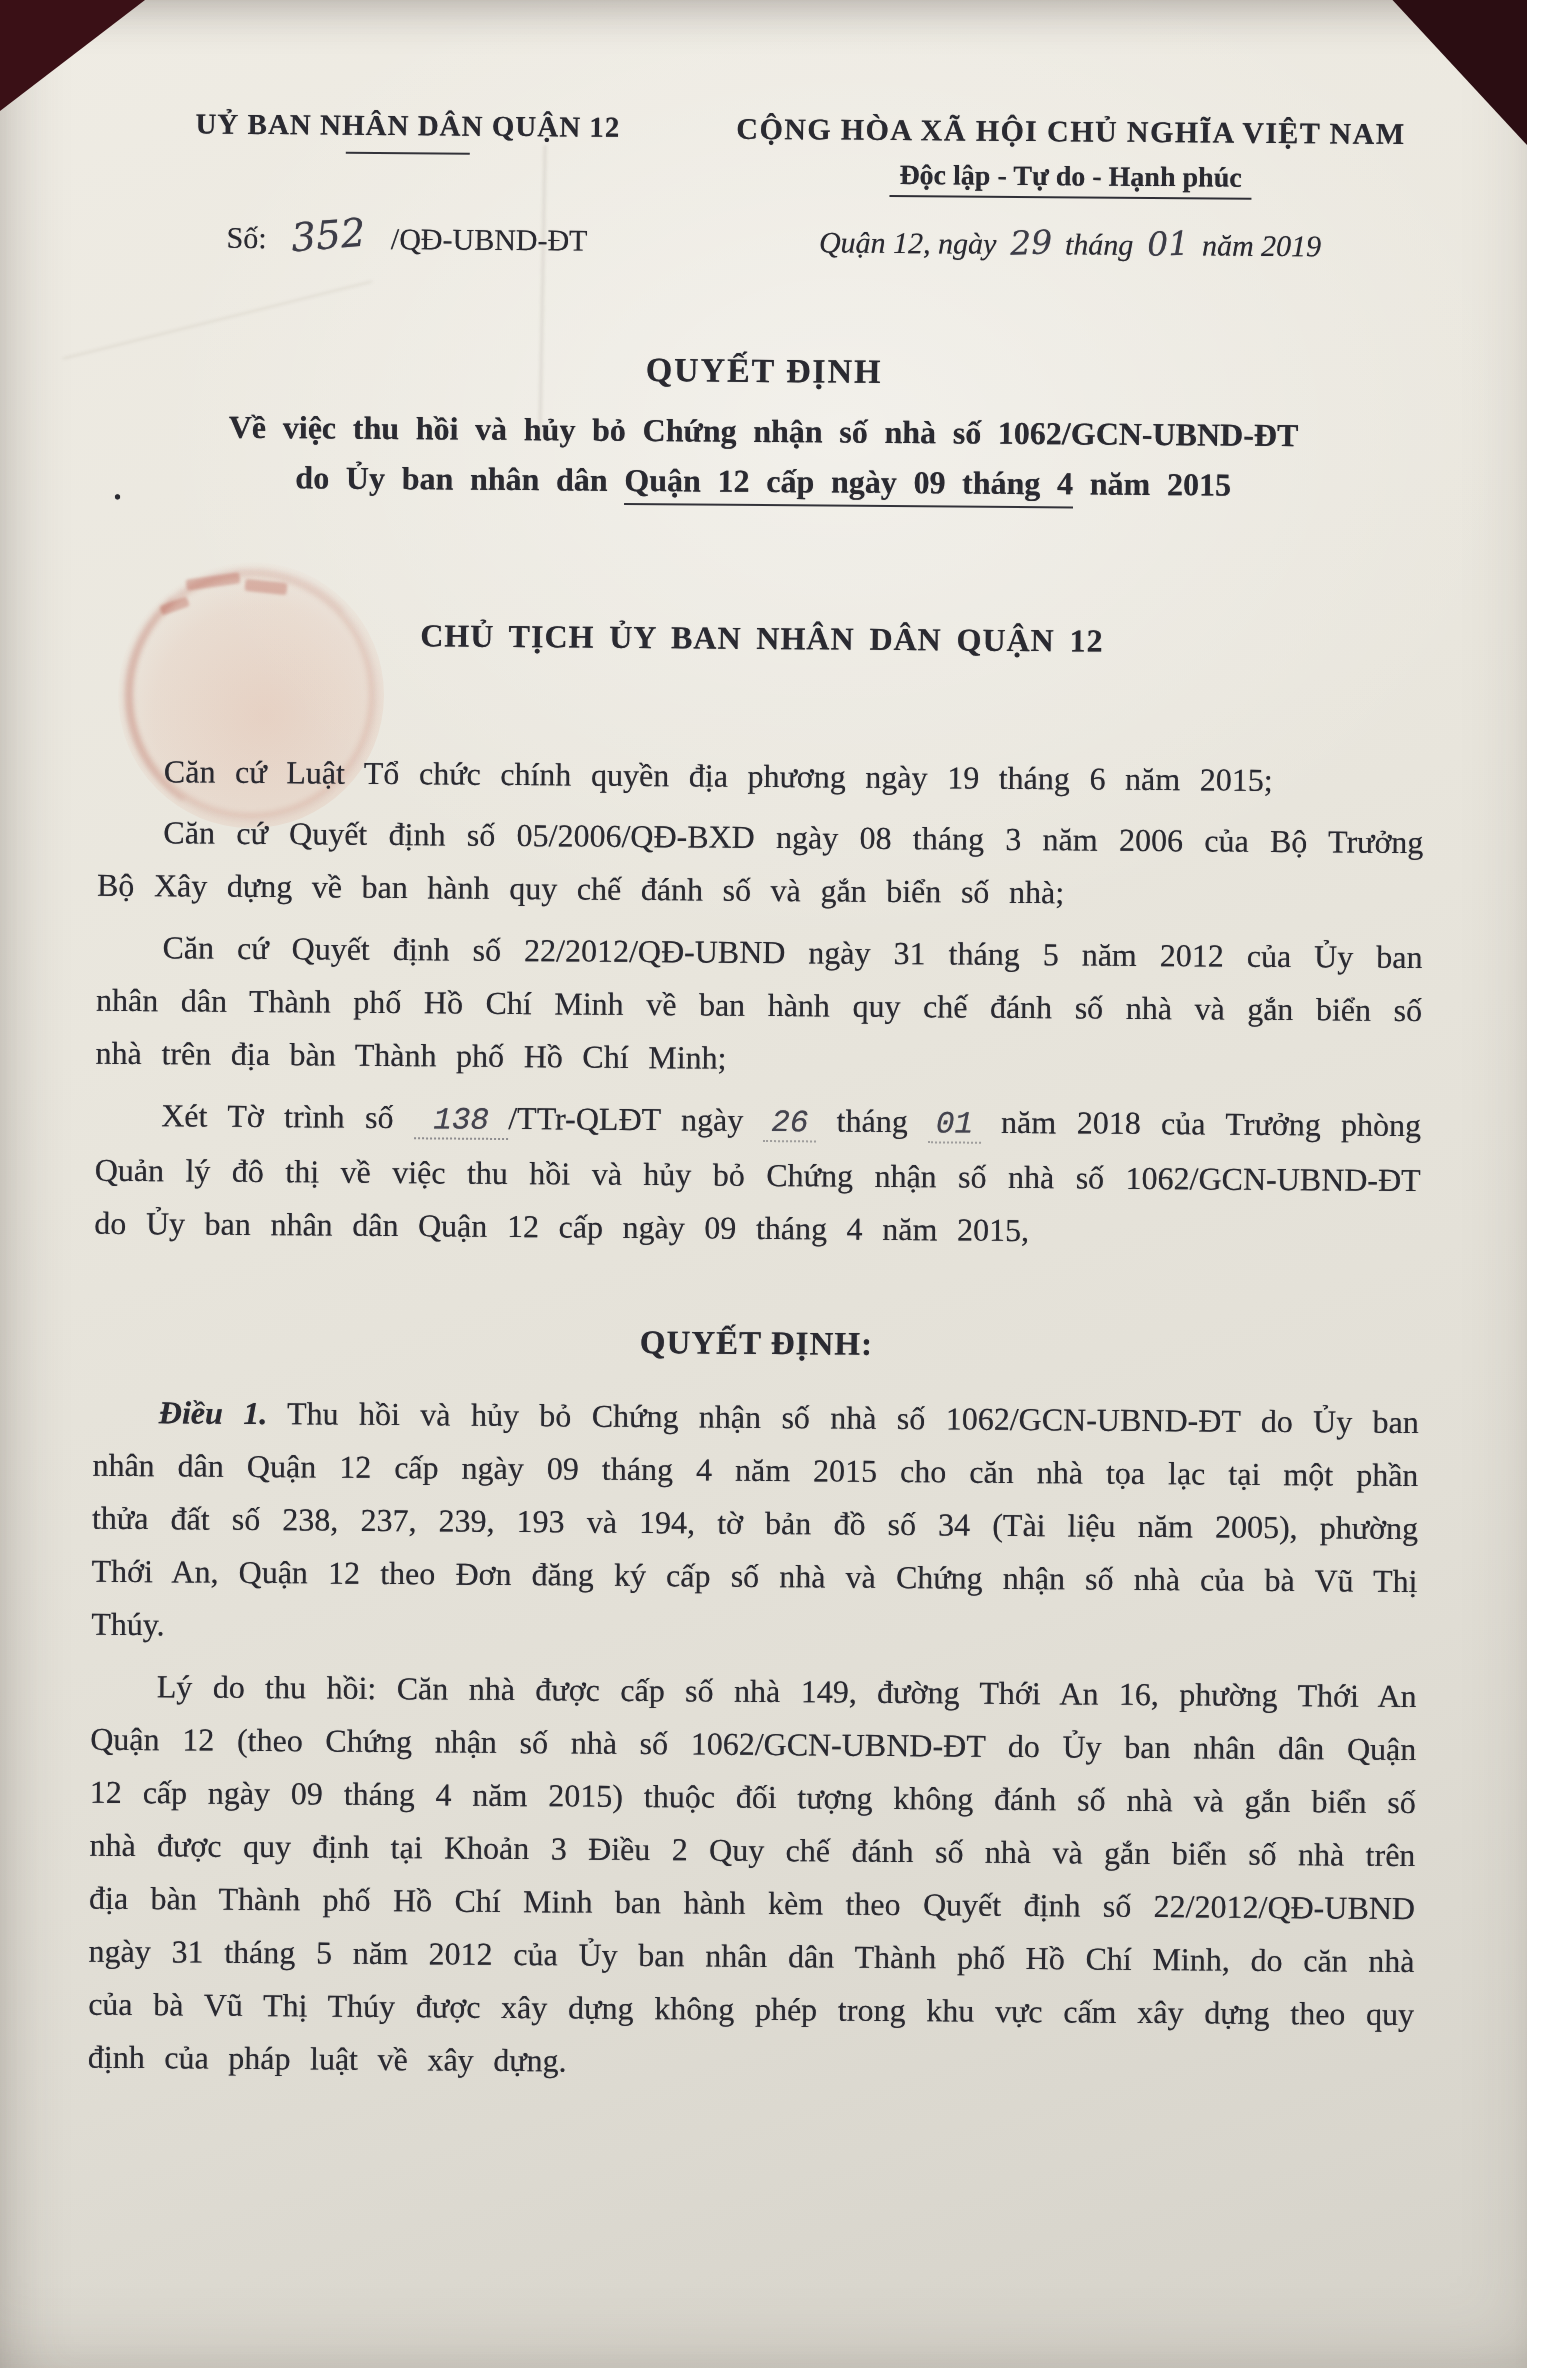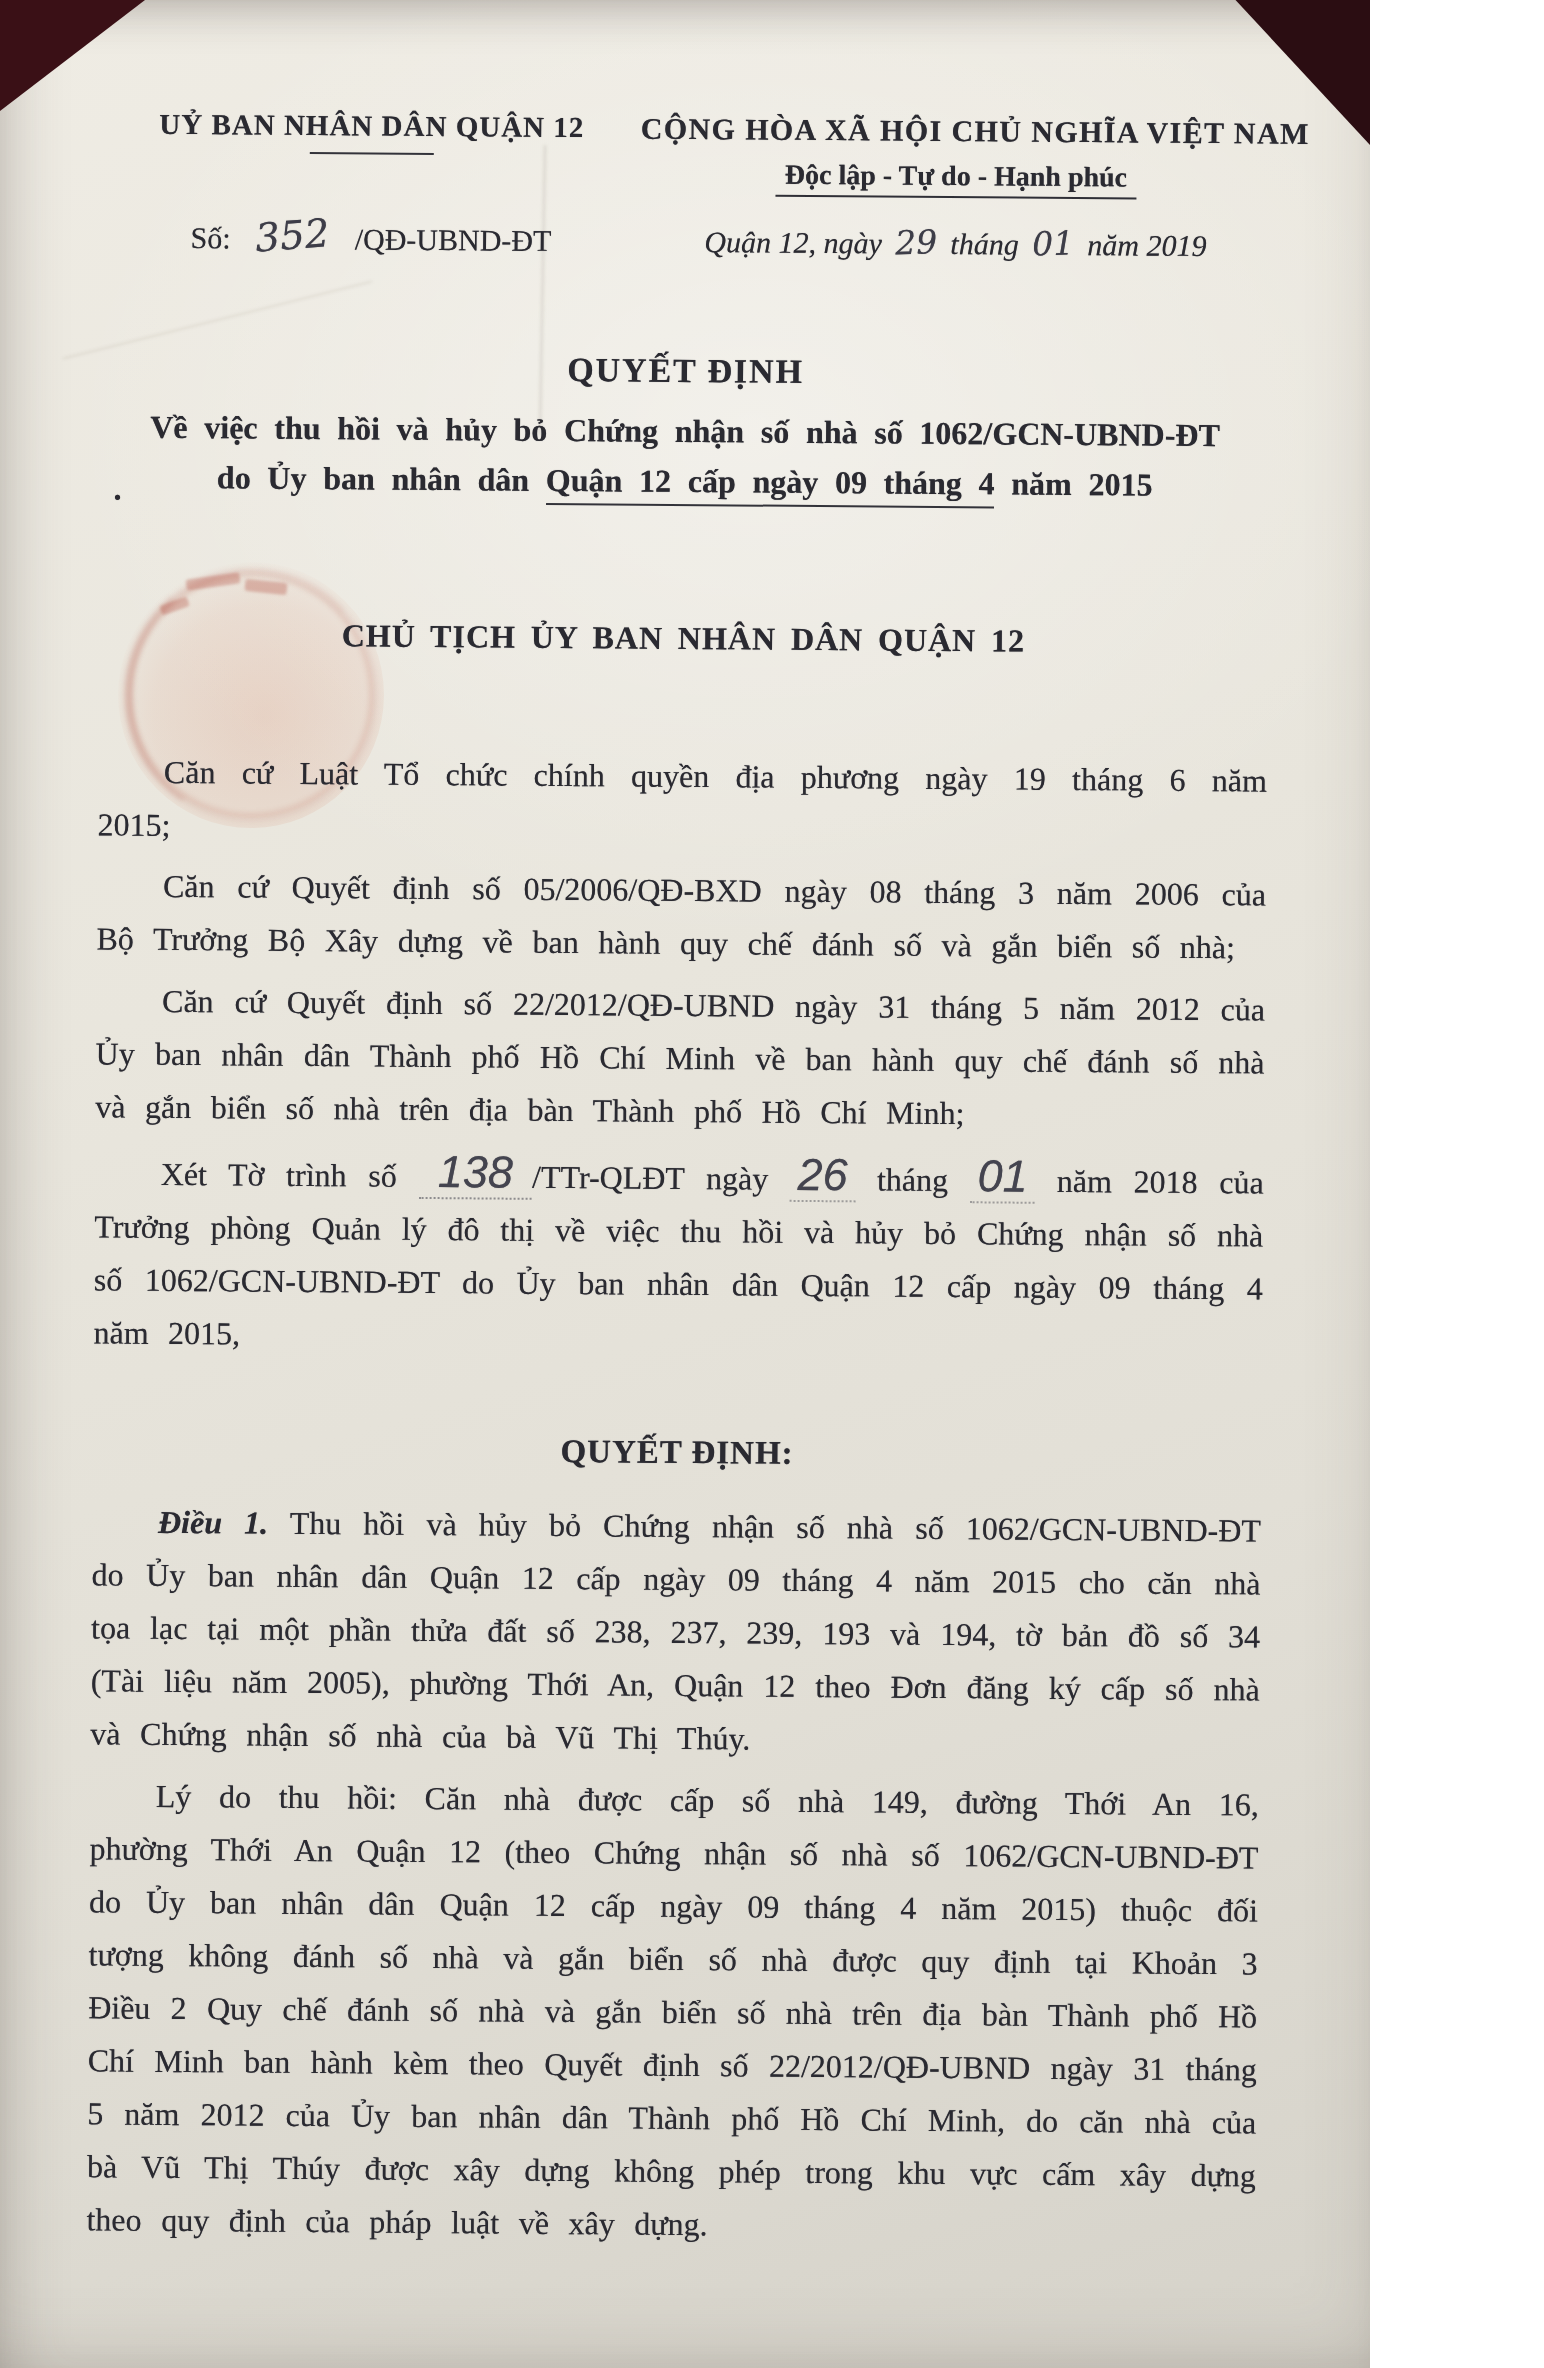--- a/index.html
+++ b/index.html
@@ -1,17 +1,17 @@
 <!DOCTYPE html>
 <html><head>
 <meta charset="utf-8">
 <style>
   html,body{margin:0;padding:0;width:1545px;height:2368px;}
   body{font-family:"Liberation Serif",serif;}
-  .photo{position:relative;width:1370px;height:2368px;overflow:hidden;
+  .photo{position:relative;width:1527px;height:2368px;overflow:hidden;
     background:
       radial-gradient(1159px 869px at 55% 18%, rgba(255,255,255,0.35), rgba(255,255,255,0) 60%),
       linear-gradient(163deg,#efece4 0%,#e9e6dd 38%,#e2dfd6 68%,#d5d2c9 100%);
   }
   
   .edge-shade{position:absolute;inset:0;pointer-events:none;
     box-shadow:inset 39px 9.7px 58px -29px rgba(70,60,55,0.25), inset -24px -39px 77px -39px rgba(90,80,70,0.25), inset 0 43px 48px -39px rgba(60,50,45,0.30);}
   .corner{position:absolute;pointer-events:none;}
   .corner-tl{left:0;top:0;width:145px;height:111px;background:#3a1016;clip-path:polygon(0 0,100% 0,0 100%);}
   .corner-tr{right:0;top:0;width:164px;height:145px;background:#2b0d12;clip-path:polygon(18% 0,100% 0,100% 100%);}
@@ -42,21 +42,21 @@
   .doc-type{font-weight:bold;font-size:34px;letter-spacing:1.9px;}
   .subject{font-weight:bold;font-size:32px;word-spacing:8.7px;margin-top:15.4px;line-height:50px;position:relative;}
   .subj-underline{border-bottom:2.9px solid #33333a;padding-bottom:4.8px;}
   .stray-mark{position:absolute;left:13.5px;top:62px;font-size:32px;font-weight:bold;}
 
   .authority{margin-top:114px;text-align:center;font-weight:bold;font-size:32px;letter-spacing:1px;word-spacing:5.8px;}
 
   .body-text{margin-top:93px;font-size:32px;line-height:53px;word-spacing:11.6px;}
   .para{margin:0 0 8.7px 0;text-align:justify;text-indent:66px;}
   .para .b{font-weight:bold;font-style:italic;}
-  .hand-inline{font-family:Liberation Sans, sans-serif;font-style:italic;color:#44444f;font-size:45px;}
+  .hand-inline{font-family:Liberation Mono, monospace;font-style:italic;color:#44444f;font-size:31px;}
   .dotted{border-bottom:2.9px dotted rgba(70,70,80,0.55);padding:0 19.3px;}
   .dotted-sm{border-bottom:2.9px dotted rgba(70,70,80,0.45);padding:0 7.7px;}
 
   .decision-heading{margin:70px 0 29px;text-align:center;font-weight:bold;font-size:33px;letter-spacing:1px;}
 
   
   .stamp{position:absolute;left:118px;top:562px;width:266px;height:266px;border-radius:50%;z-index:0;
     background:radial-gradient(circle at 55% 58%, rgba(214,130,100,0.22), rgba(214,130,100,0.12) 52%, rgba(214,130,100,0.04) 68%, rgba(214,130,100,0) 75%);}
   .stamp::before{content:"";position:absolute;inset:9.7px;border-radius:50%;
     border:5.8px solid rgba(180,70,50,0.14);filter:blur(2.9px);}

